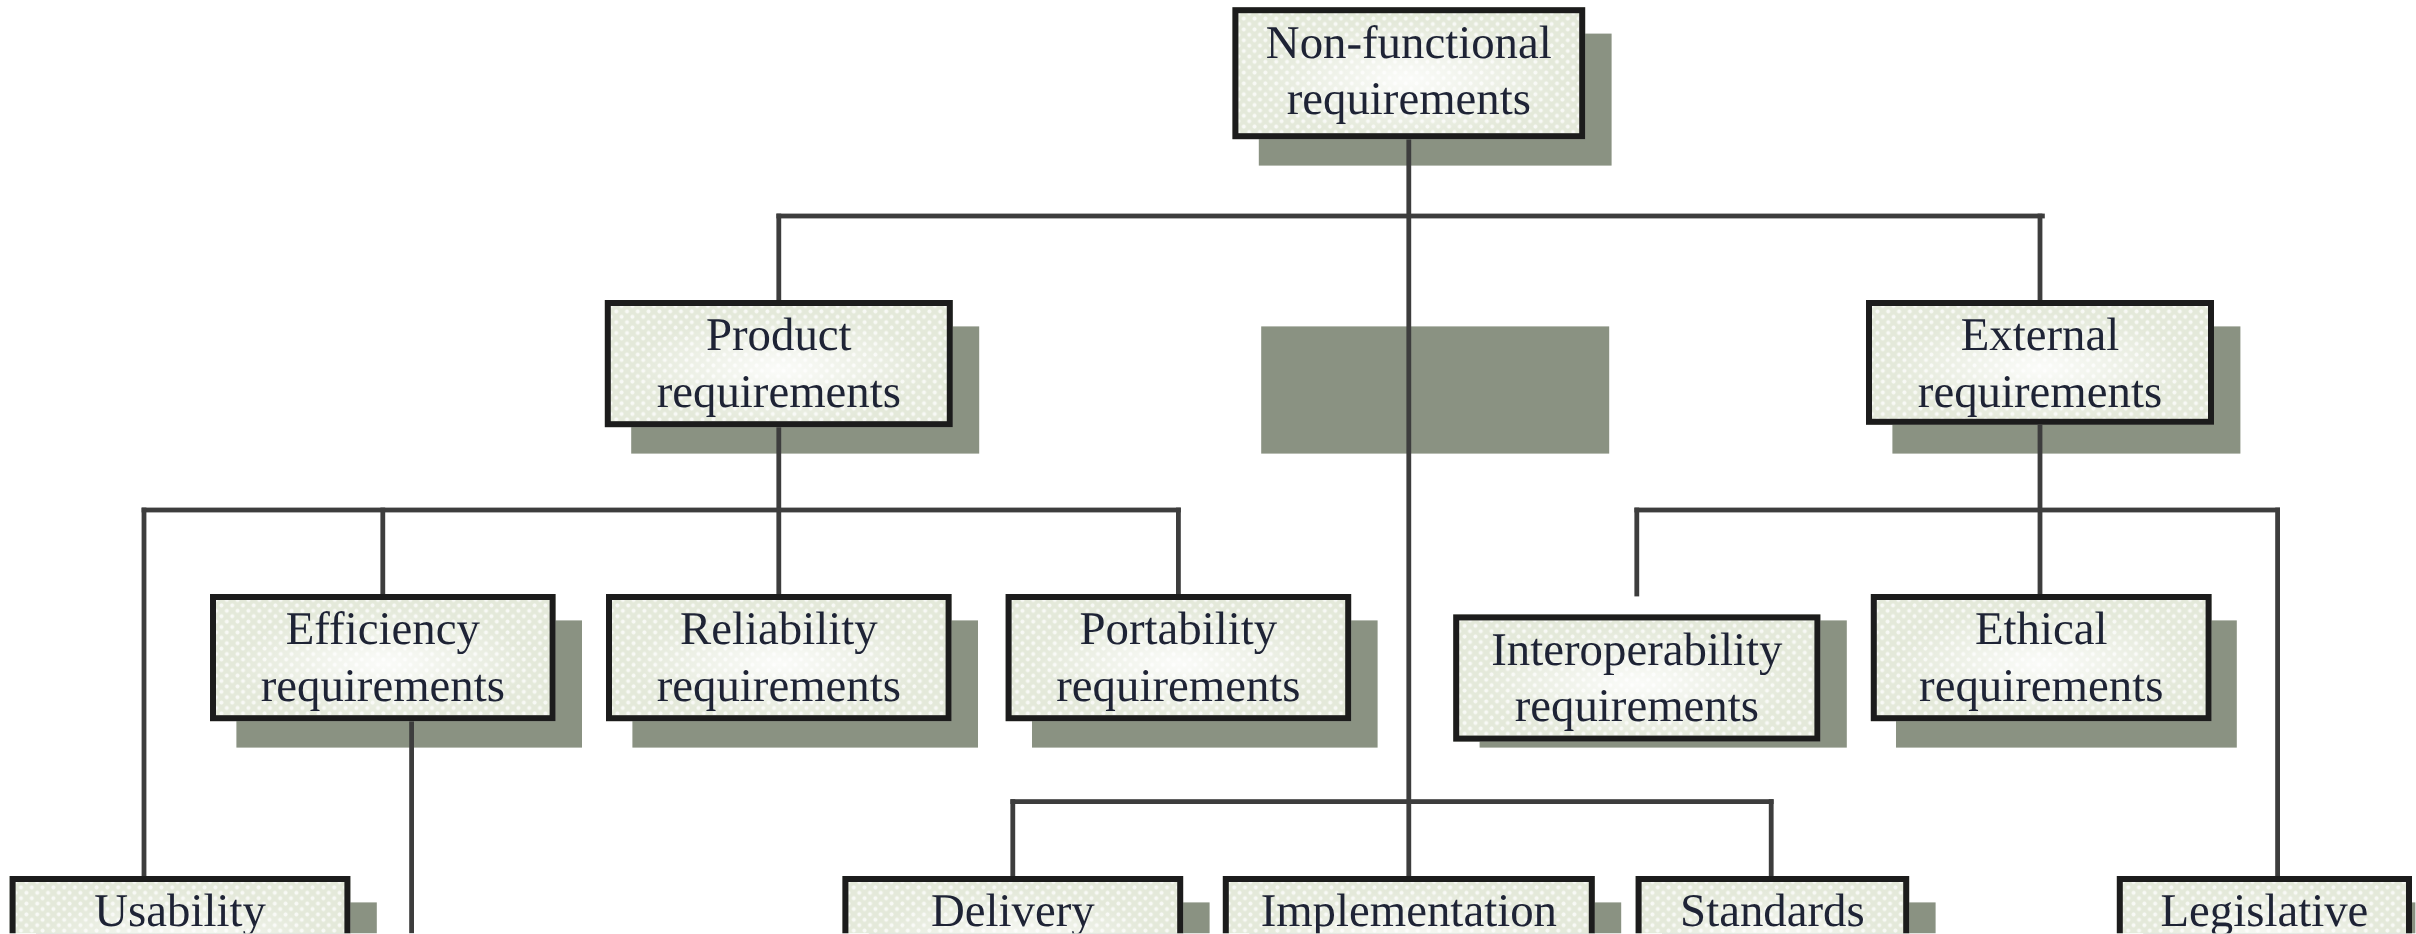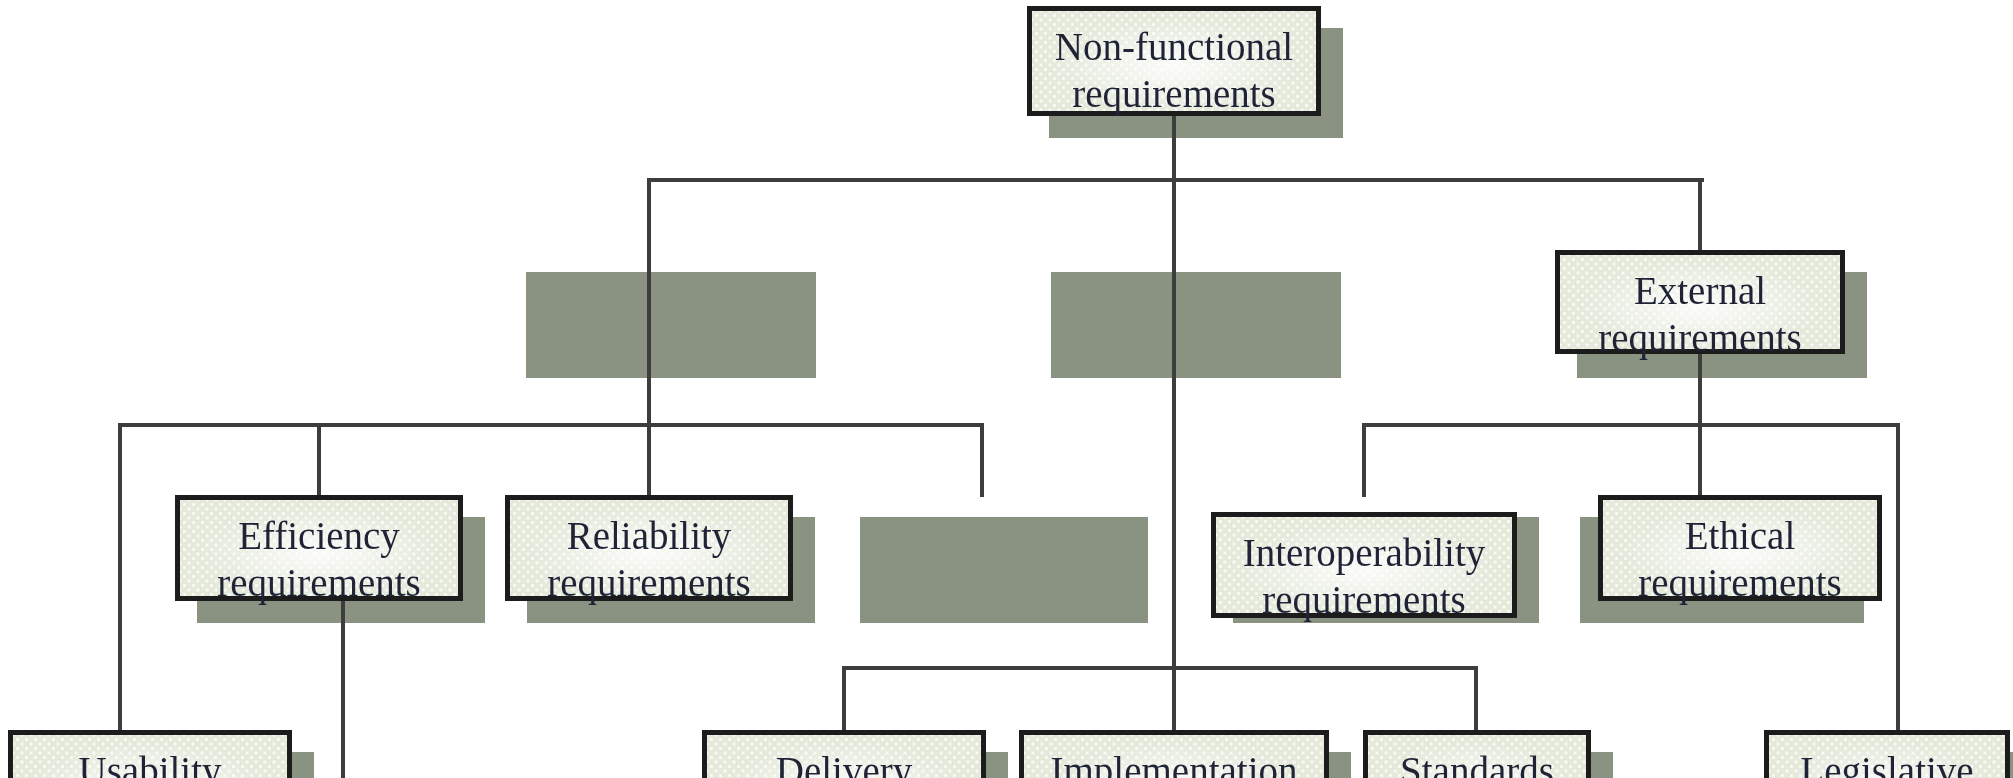--- a/index.html
+++ b/index.html
@@ -29,21 +29,21 @@
       radial-gradient(rgba(255,255,255,0.75) 1.3px, rgba(0,0,0,0) 2px);
     background-size:100% 100%, 9px 9px, 9px 9px;
     background-position:0 0, 0 0, 4.5px 4.5px;
     display:flex;
     align-items:flex-start;
     justify-content:center;
     text-align:center;
   }
   .node-label{
     display:block;
-    padding-top:12px;
+    padding-top:1px;
     font-size:39px;
     line-height:47px;
     color:var(--text,#1e2335);
     letter-spacing:0px;
     white-space:normal;
   }
 </style>
 </head>
 <body>
 
@@ -77,34 +77,40 @@
   <div class="line" style="left:1896px;top:423px;width:4px;height:309px"></div>
   <div class="line" style="left:842px;top:666px;width:636px;height:4px"></div>
   <div class="line" style="left:842px;top:666px;width:4px;height:66px"></div>
   <div class="line" style="left:1474px;top:666px;width:4px;height:66px"></div>
   <div class="line" style="left:341px;top:601px;width:4px;height:177px"></div>
 
   <div class="node" style="left:1027px;top:6px;width:294px;height:110px">
     <span class="node-label">Non-functional requirements</span>
   </div>
 
+  <div class="node" style="left:504px;top:250px;width:290px;height:106px">
+    <span class="node-label">Product requirements</span>
+  </div>
   <div class="node" style="left:1555px;top:250px;width:290px;height:104px">
     <span class="node-label">External requirements</span>
   </div>
 
   <div class="node" style="left:505px;top:495px;width:288px;height:106px">
     <span class="node-label">Reliability requirements</span>
   </div>
   <div class="node" style="left:175px;top:495px;width:288px;height:106px">
     <span class="node-label">Efficiency requirements</span>
   </div>
+  <div class="node" style="left:838px;top:495px;width:288px;height:106px">
+    <span class="node-label">Portability requirements</span>
+  </div>
   <div class="node" style="left:1211px;top:512px;width:306px;height:106px">
     <span class="node-label">Interoperability requirements</span>
   </div>
-  <div class="node" style="left:1598px;top:495px;width:284px;height:106px">
+  <div class="node" style="left:1559px;top:495px;width:284px;height:106px">
     <span class="node-label">Ethical requirements</span>
   </div>
 
   <div class="node" style="left:8px;top:730px;width:284px;height:110px">
     <span class="node-label">Usability</span>
   </div>
   <div class="node" style="left:702px;top:730px;width:284px;height:110px">
     <span class="node-label">Delivery</span>
   </div>
   <div class="node" style="left:1019px;top:730px;width:310px;height:110px">

